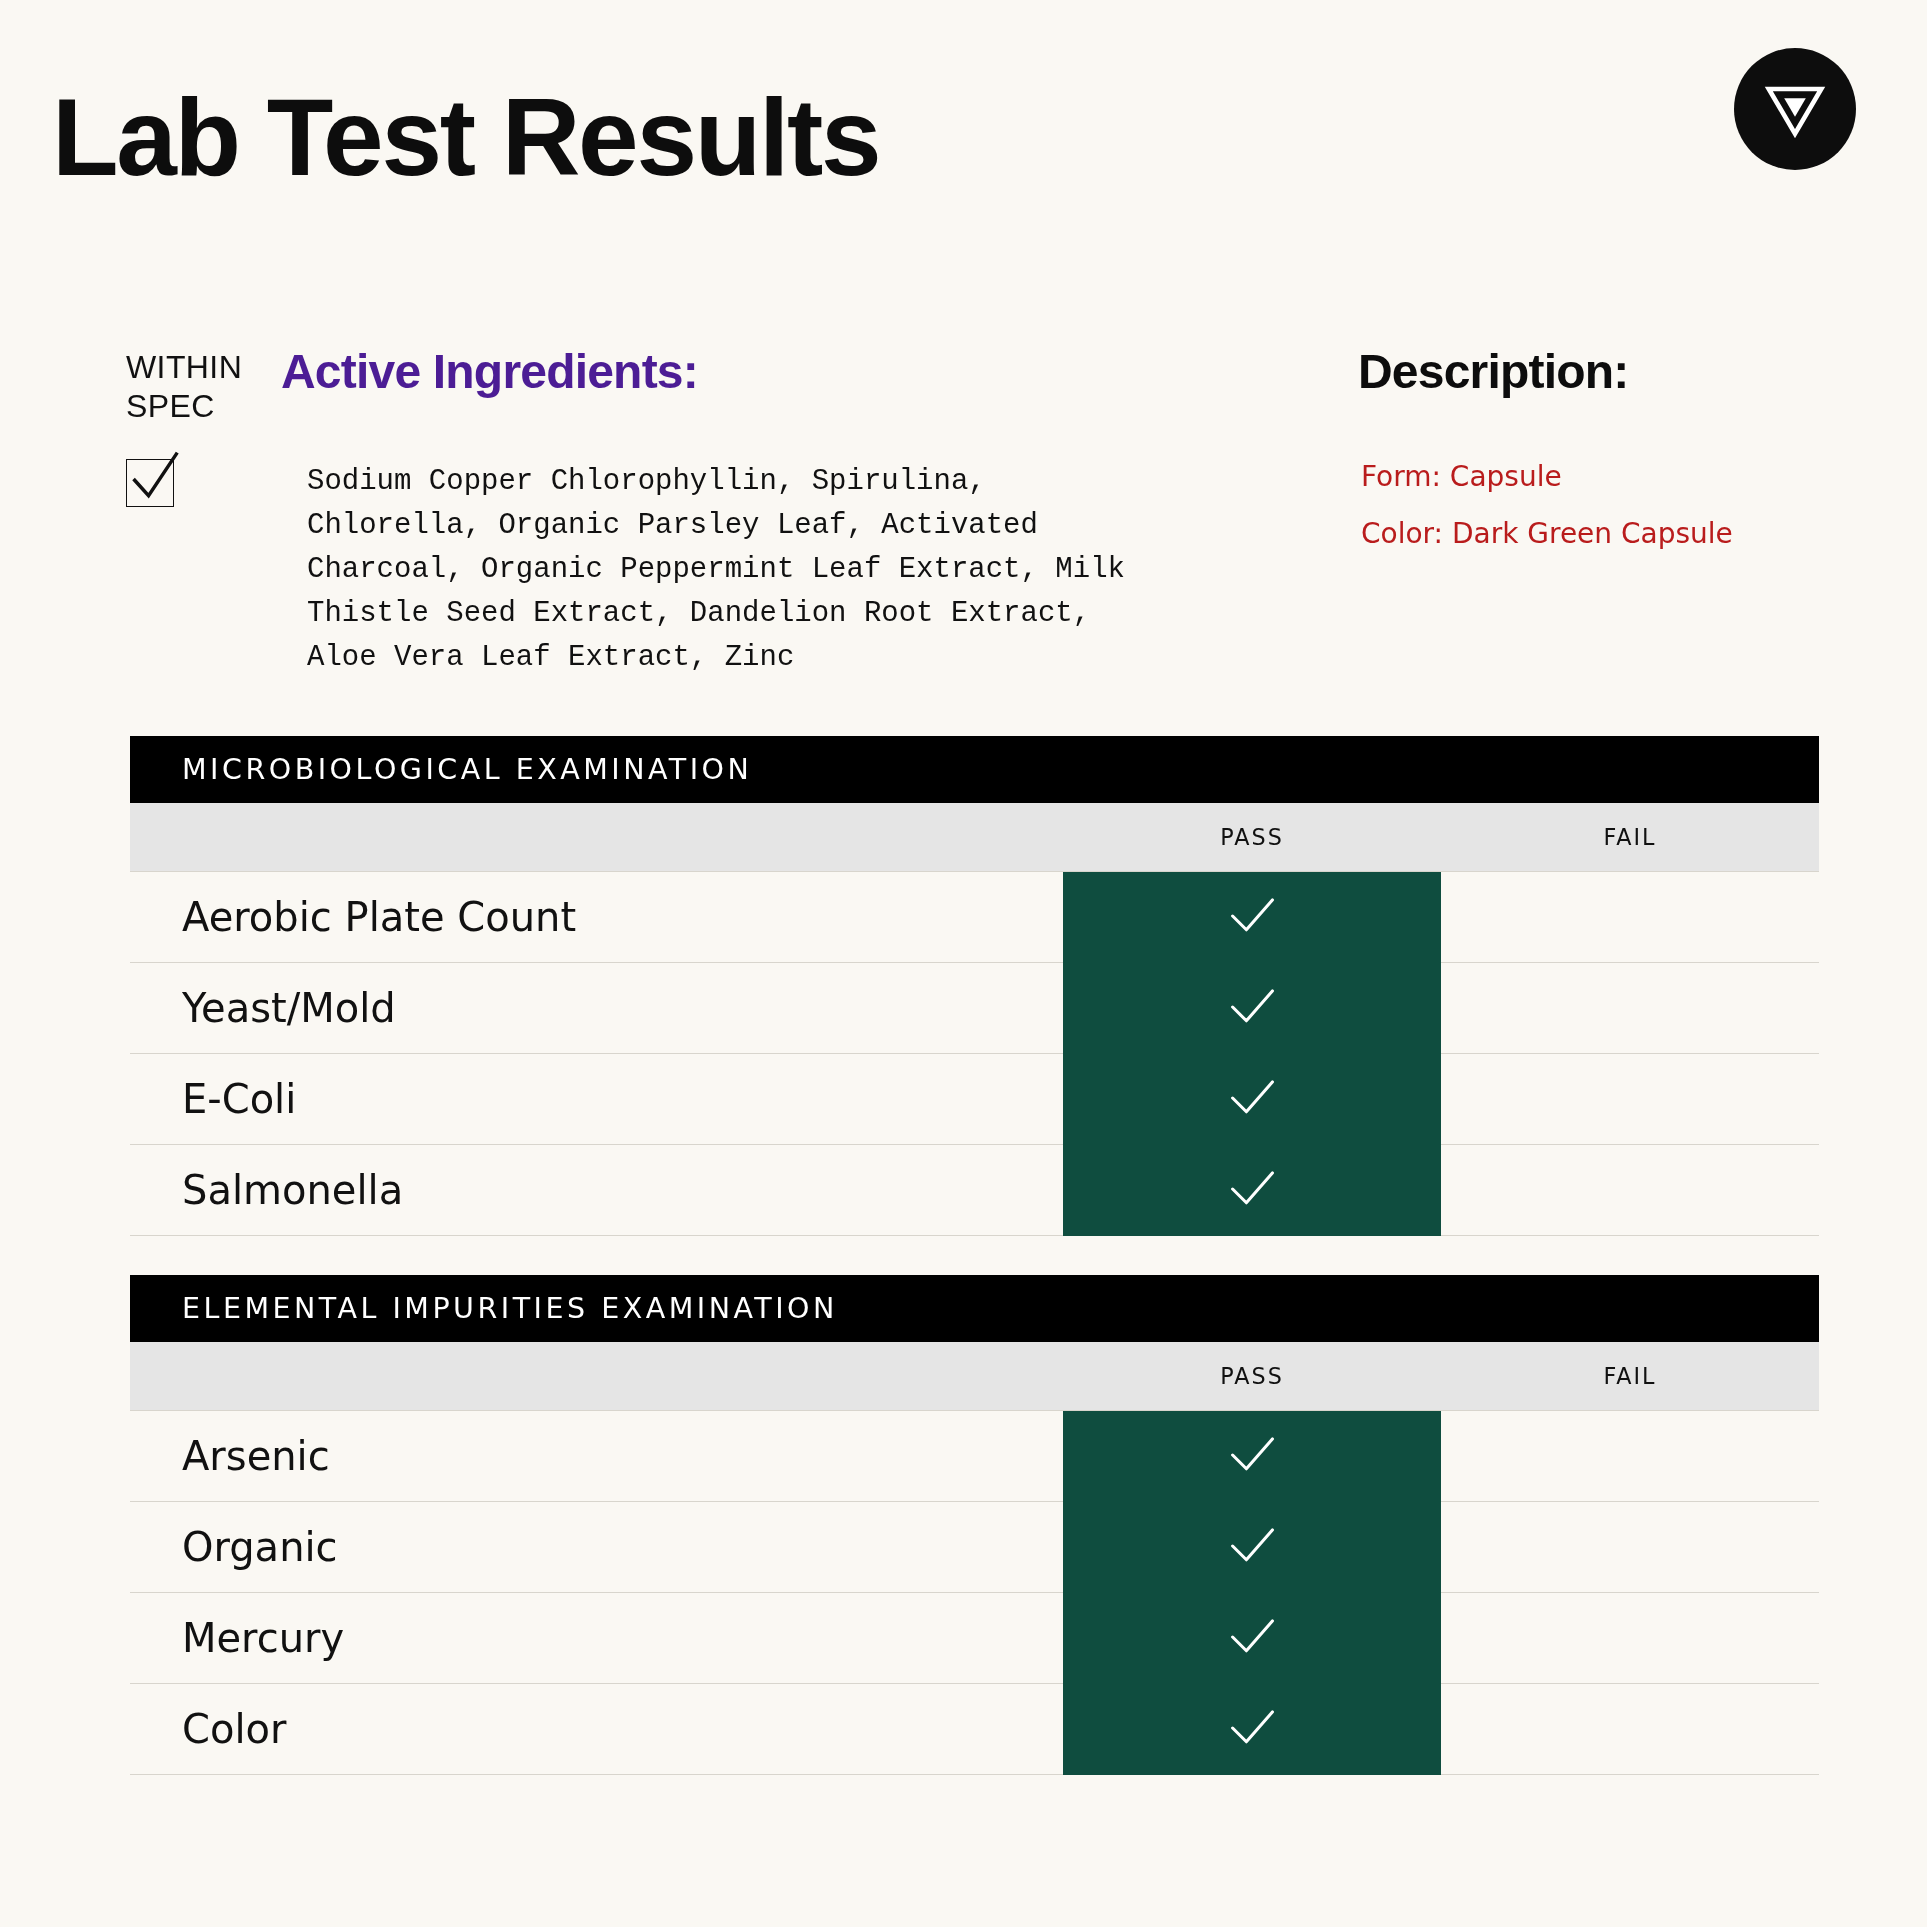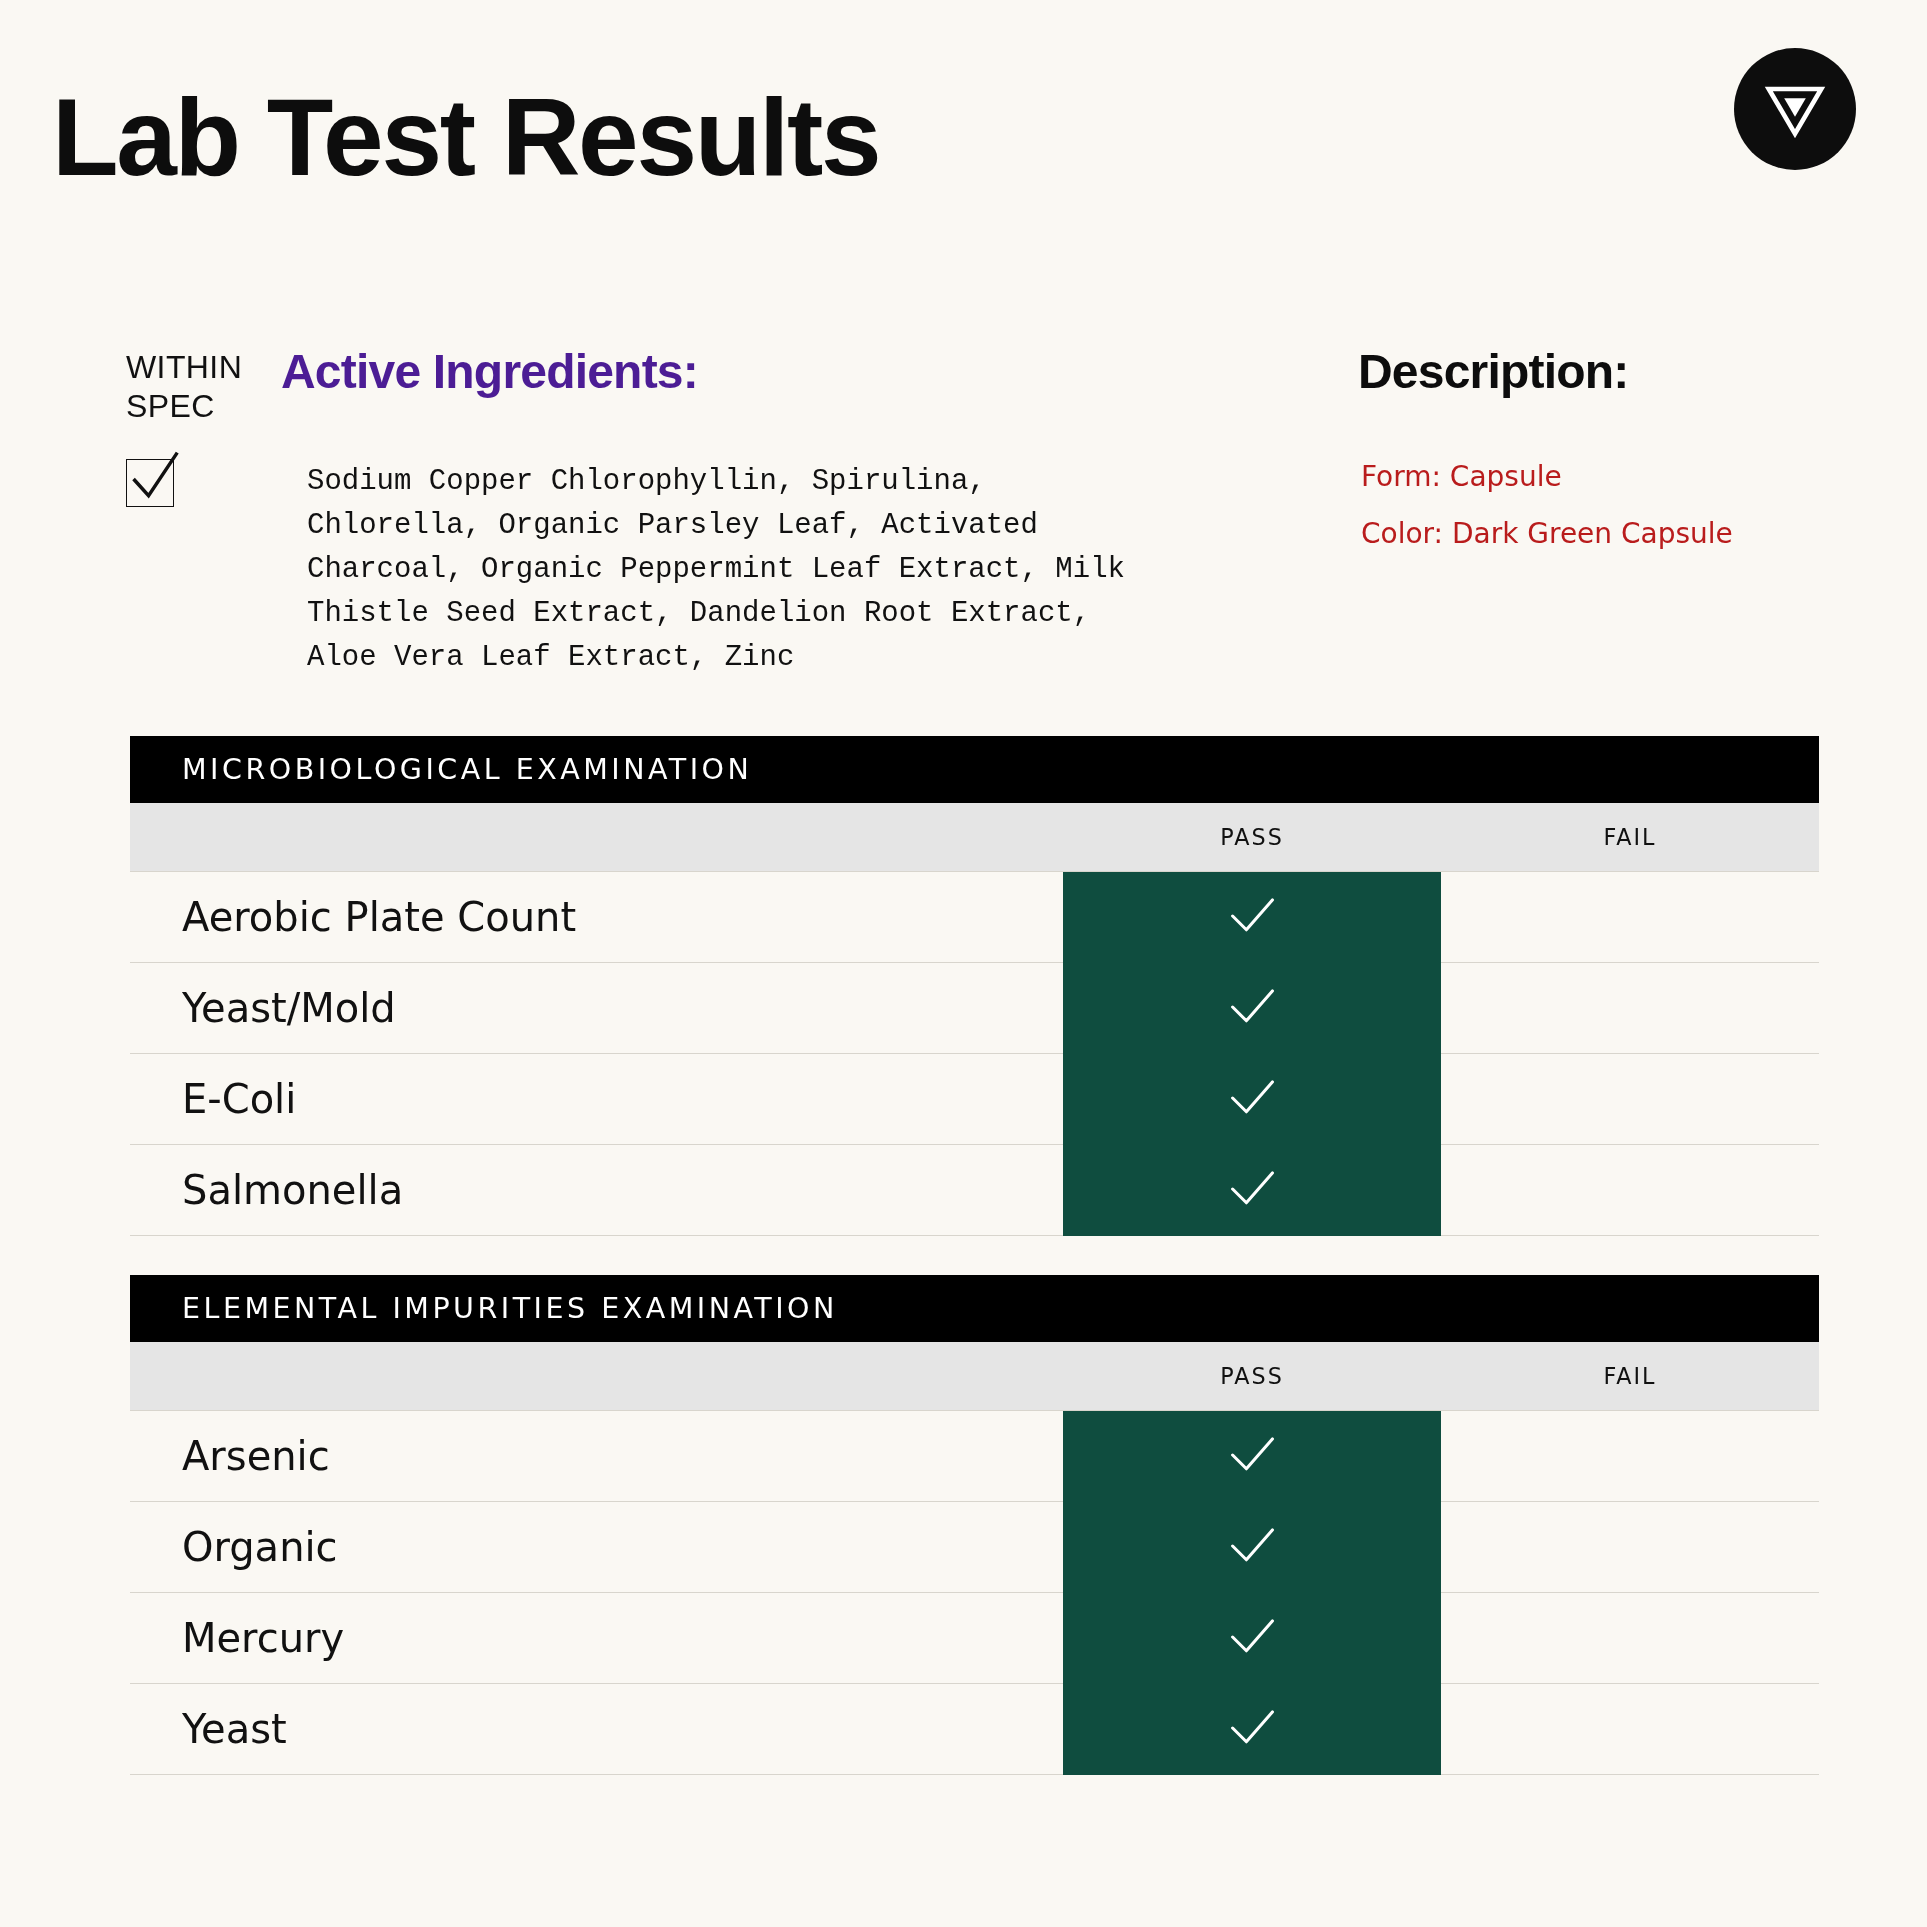--- a/index.html
+++ b/index.html
@@ -311,21 +311,21 @@
         <span class="check-mark">
           <svg width="49" height="42" viewBox="0 0 64 54" aria-hidden="true">
                 <path d="M6 27 L24 45 L58 6" fill="none" stroke="#ffffff" stroke-width="4" stroke-linecap="round" stroke-linejoin="round"></path>
               </svg>
         </span>
       </td>
       <td class="col-fail"></td>
     </tr>
 
     <tr class="row-last">
-      <td class="row-name">Yeast</td>
+      <td class="row-name">Color</td>
       <td class="col-pass">
         <span class="check-mark">
           <svg width="49" height="42" viewBox="0 0 64 54" aria-hidden="true">
                 <path d="M6 27 L24 45 L58 6" fill="none" stroke="#ffffff" stroke-width="4" stroke-linecap="round" stroke-linejoin="round"></path>
               </svg>
         </span>
       </td>
       <td class="col-fail"></td>
     </tr>
   </tbody>

